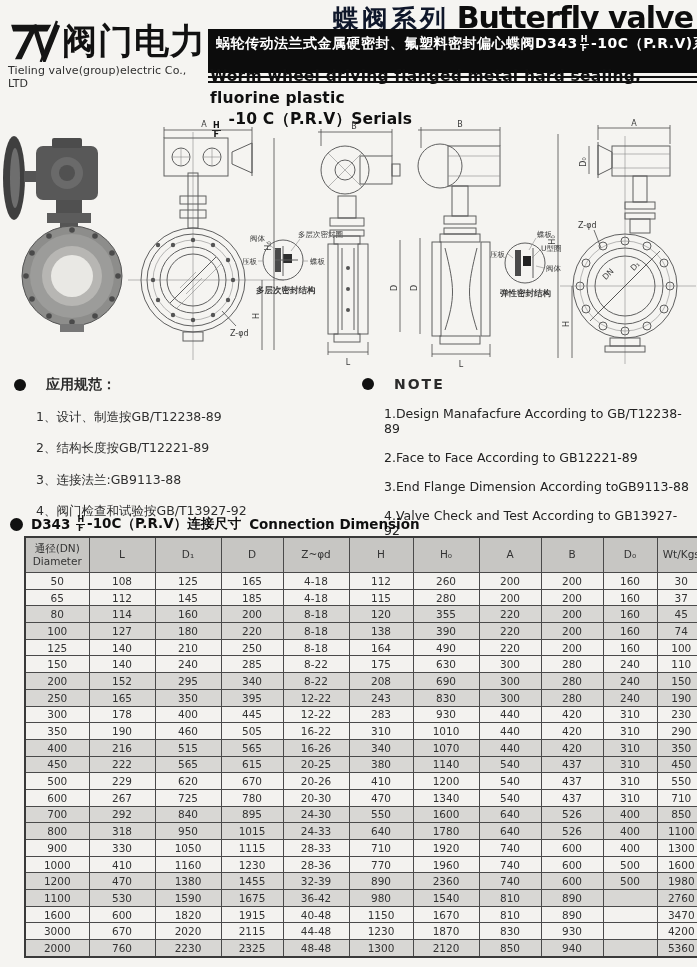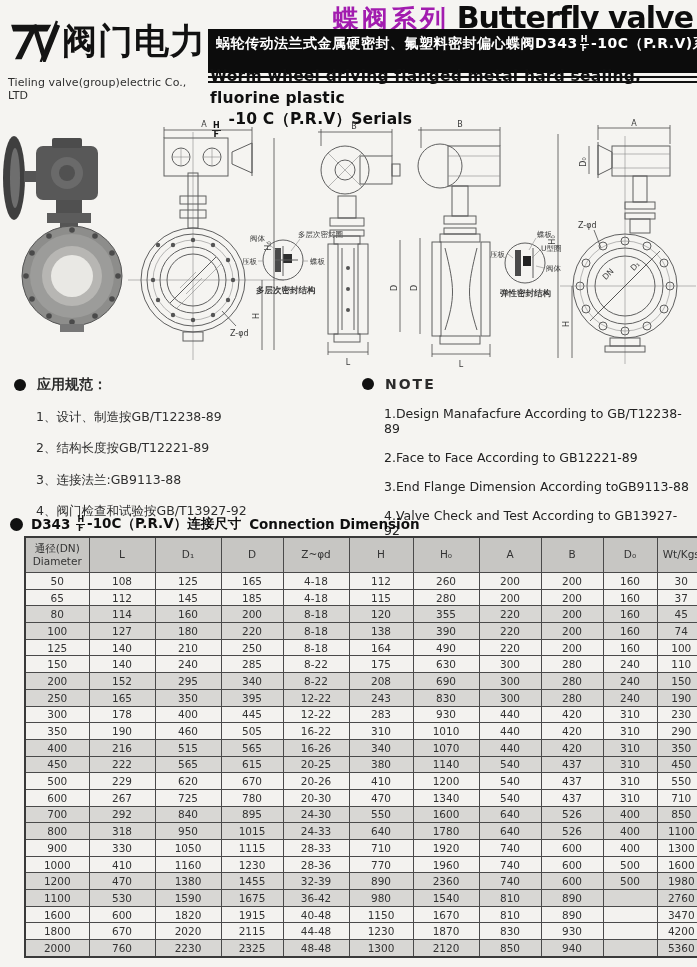--- a/index.html
+++ b/index.html
@@ -4,45 +4,45 @@
 <style>
   html,body{margin:0;padding:0;}
   body{background:#e9e8e5;}
   #page{
     position:relative;width:697px;height:967px;margin:0 auto;
     background:#f5f4f1;overflow:hidden;
     font-family:"DejaVu Sans","Liberation Sans",sans-serif;color:#2b2b2b;
   }
   
   .top-title{position:absolute;top:0px;right:4px;display:flex;align-items:baseline;gap:8px;white-space:nowrap;}
-  .top-title .cn{font-size:26px;font-weight:bold;letter-spacing:3px;color:#a21caf;}
+  .top-title .cn{font-size:26px;font-weight:bold;letter-spacing:3px;color:#0f172a;}
   .top-title .en{font-size:30px;font-weight:900;letter-spacing:-1px;color:#0d0d0d;}
   .logo{position:absolute;left:8px;top:20px;width:200px;}
   .logo-row{display:flex;align-items:center;gap:0;}
   .logo-cn{font-size:35px;font-weight:900;letter-spacing:1px;color:#111;line-height:1;}
-  .logo-company{font-size:11px;color:#2f2f2f;margin-top:14px;letter-spacing:0.1px;}
+  .logo-company{font-size:11px;color:#2f2f2f;margin-top:2px;letter-spacing:0.1px;}
   .banner{position:absolute;left:208px;top:29px;width:489px;}
   .banner-bar{background:#0c0c0c;color:#ffffff;font-weight:bold;font-size:14px;
     padding:6px 4px 20px 8px;display:flex;align-items:center;white-space:nowrap;letter-spacing:0.5px;}
   .banner-rule{height:2px;background:#111;margin-top:3px;}
   .subtitle{position:absolute;left:210px;top:66px;font-size:15.5px;font-weight:800;line-height:1.4;color:#0f0f0f;letter-spacing:0.2px;}
   .frac{display:inline-flex;flex-direction:column;align-items:center;line-height:1;vertical-align:-4px;margin:0 2px;font-weight:bold;}
   .frac .ft{font-size:8px;border-bottom:1px solid currentColor;padding:0 1px;}
   .frac .fb{font-size:8px;padding:0 1px;}
   
   .drawings{position:absolute;left:0;top:118px;}
   .drawings .ln{stroke:#5f5f5f;fill:none;stroke-width:1;}
   .drawings .lt{stroke:#8a8a8a;fill:none;stroke-width:0.6;}
   .drawings .dim{stroke:#4d4d4d;fill:none;stroke-width:0.8;}
   .drawings text{fill:#3a3a3a;font-size:8px;font-family:"DejaVu Sans","Liberation Sans",sans-serif;}
   .drawings .cjk{font-size:7.5px;}
   .drawings .cap{font-size:8.5px;font-weight:bold;}
   
   .sect{position:absolute;top:376px;}
-  .sect .head{display:flex;align-items:center;gap:11px;font-weight:bold;}
+  .sect .head{display:flex;align-items:center;gap:20px;font-weight:bold;}
   .bullet{width:12px;height:12px;border-radius:50%;background:#111;display:inline-block;flex:none;}
   .specs{left:14px;width:330px;}
   .specs .head{font-size:14px;}
   .specs li{font-size:12.5px;margin-top:14.5px;list-style:none;color:#2e2e2e;}
   .note{left:362px;width:330px;}
   .note .head{font-size:14px;letter-spacing:2px;}
   .note li{font-size:12.5px;margin-top:14px;list-style:none;color:#222;font-weight:500;}
   .sect ul{margin:4px 0 0 22px;padding:0;}
   
   .table-title{position:absolute;left:10px;top:515px;display:flex;align-items:center;gap:8px;
@@ -665,21 +665,21 @@
           <td>1915</td>
           <td>40-48</td>
           <td>1150</td>
           <td>1670</td>
           <td>810</td>
           <td>890</td>
           <td></td>
           <td>3470</td>
         </tr>
         <tr>
-          <td>1800</td>
+          <td>3000</td>
           <td>670</td>
           <td>2020</td>
           <td>2115</td>
           <td>44-48</td>
           <td>1230</td>
           <td>1870</td>
           <td>830</td>
           <td>930</td>
           <td></td>
           <td>4200</td>

